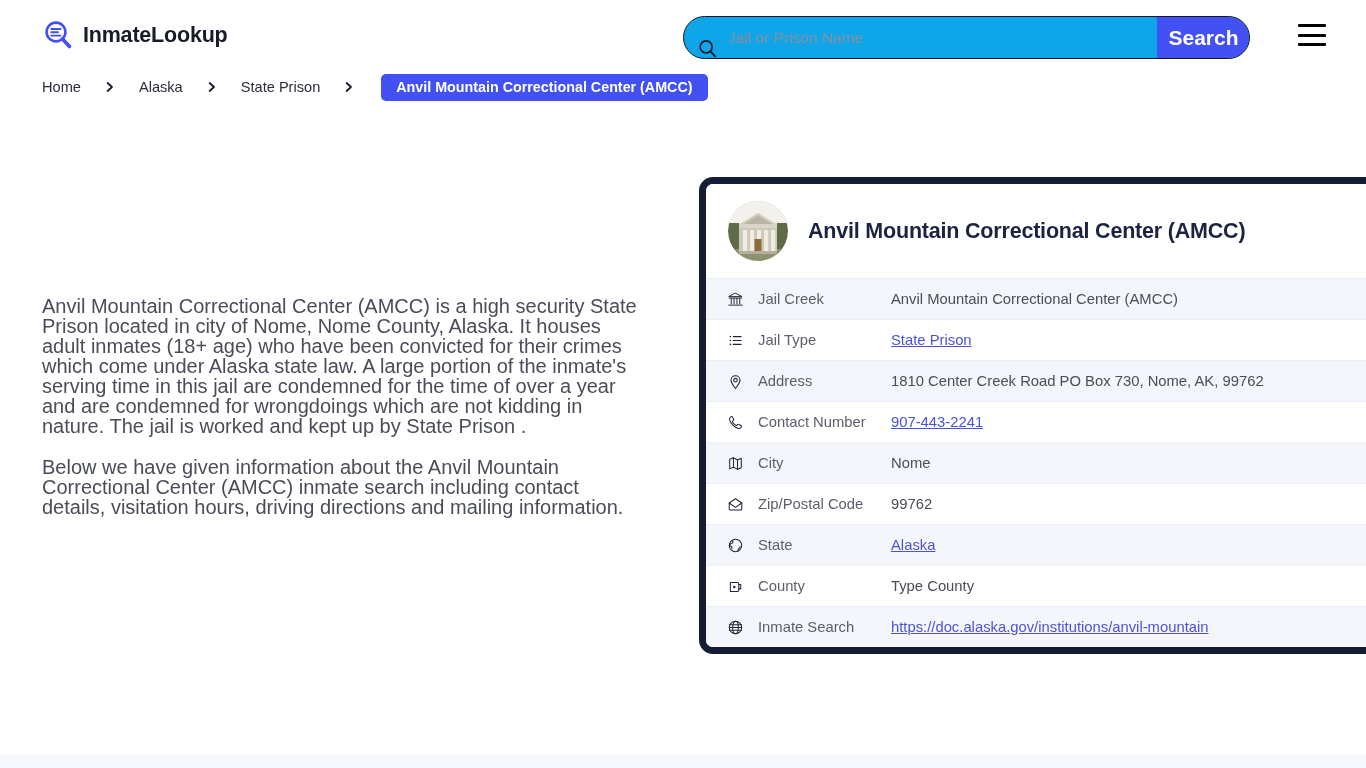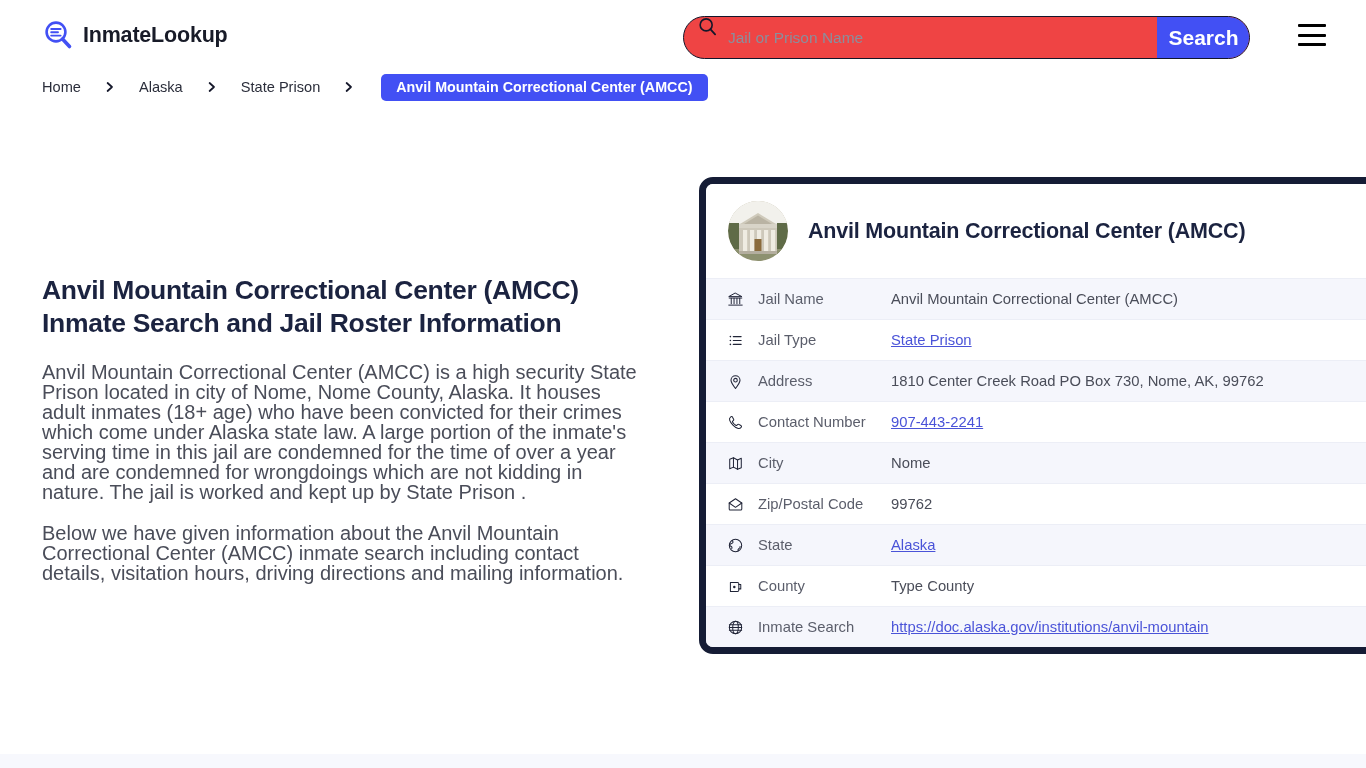--- a/index.html
+++ b/index.html
@@ -55,23 +55,23 @@
   }
 
   .searchbar {
     position: absolute;
     left: 683px;
     top: 16px;
     width: 567px;
     height: 43px;
     border: 1.6px solid #13162b;
     border-radius: 22px;
-    background: #ef4444;
-    display: flex;
-    align-items: flex-start;
+    background: #0ea5e9;
+    display: flex;
+    align-items: flex-end;
     overflow: hidden;
   }
   .search-glass {
     margin-left: 14px;
     width: 19px; height: 19px;
     flex: 0 0 auto;
   }
   .search-input {
     flex: 1 1 auto;
     border: none;
@@ -314,21 +314,20 @@
     <a class="crumb" href="#">State Prison</a>
     <span class="crumb-sep">
       <svg viewBox="0 0 10 14" width="8" height="12" aria-hidden="true">
         <polyline points="2,2 7.5,7 2,12" fill="none" stroke="#14172a" stroke-width="2.2" stroke-linecap="round" stroke-linejoin="round"></polyline>
       </svg>
     </span>
     <span class="crumb-current">Anvil Mountain Correctional Center (AMCC)</span>
   </nav>
 
   <div class="left-col">
-    <h1 class="page-title">Anvil Mountain Correctional Center (AMCC) Inmate Search and Jail Roster Information</h1>
     <p class="body-para">Anvil Mountain Correctional Center (AMCC) is a high security State Prison located in city of Nome, Nome County, Alaska. It houses adult inmates (18+ age) who have been convicted for their crimes which come under Alaska state law. A large portion of the inmate's serving time in this jail are condemned for the time of over a year and are condemned for wrongdoings which are not kidding in nature. The jail is worked and kept up by State Prison .</p>
     <p class="body-para">Below we have given information about the Anvil Mountain Correctional Center (AMCC) inmate search including contact details, visitation hours, driving directions and mailing information.</p>
   </div>
 
   <div class="info-card">
 
     <div class="card-head">
       <div class="card-avatar">
         <svg viewBox="0 0 60 60" width="60" height="60" aria-hidden="true">
           <defs>
@@ -366,21 +365,21 @@
           <svg viewBox="0 0 20 20" width="17" height="17" aria-hidden="true" stroke="#202437" stroke-width="1.15" fill="none" stroke-linecap="round" stroke-linejoin="round">
             <polygon points="10,2.6 17.5,6.6 2.5,6.6"></polygon>
             <line x1="2.6" y1="8.3" x2="17.4" y2="8.3"></line>
             <line x1="5" y1="8.6" x2="5" y2="15"></line>
             <line x1="8.3" y1="8.6" x2="8.3" y2="15"></line>
             <line x1="11.7" y1="8.6" x2="11.7" y2="15"></line>
             <line x1="15" y1="8.6" x2="15" y2="15"></line>
             <line x1="2.1" y1="16.6" x2="17.9" y2="16.6"></line>
           </svg>
         </span>
-        <span class="row-label">Jail Name</span>
+        <span class="row-label">Jail Creek</span>
         <span class="row-value">Anvil Mountain Correctional Center (AMCC)</span>
       </div>
 
       <div class="info-row">
         <span class="row-icon">
           <svg viewBox="0 0 20 20" width="17" height="17" aria-hidden="true" stroke="#202437" stroke-width="1.35" stroke-linecap="round">
             <line x1="7.4" y1="5.4" x2="16.6" y2="5.4"></line>
             <line x1="7.4" y1="10" x2="16.6" y2="10"></line>
             <line x1="7.4" y1="14.6" x2="16.6" y2="14.6"></line>
             <circle cx="4" cy="5.4" r="0.95" fill="#202437" stroke="none"></circle>

